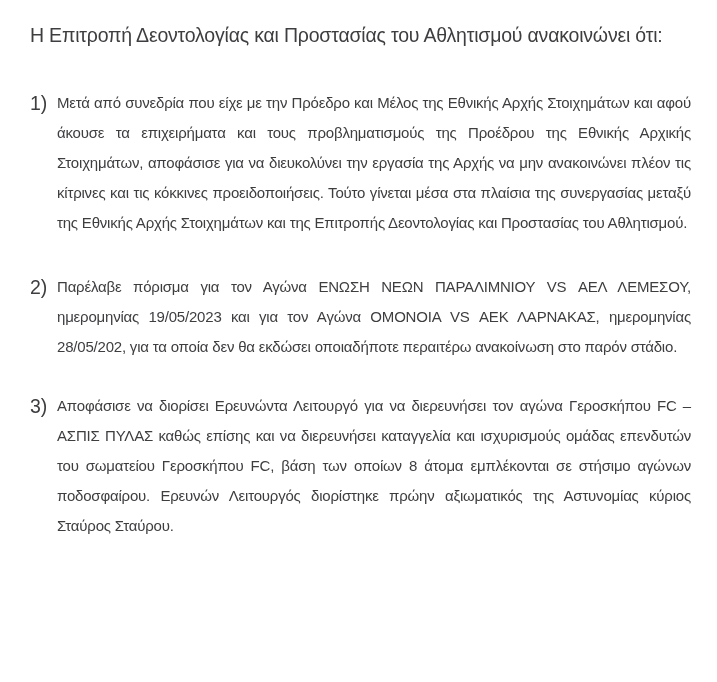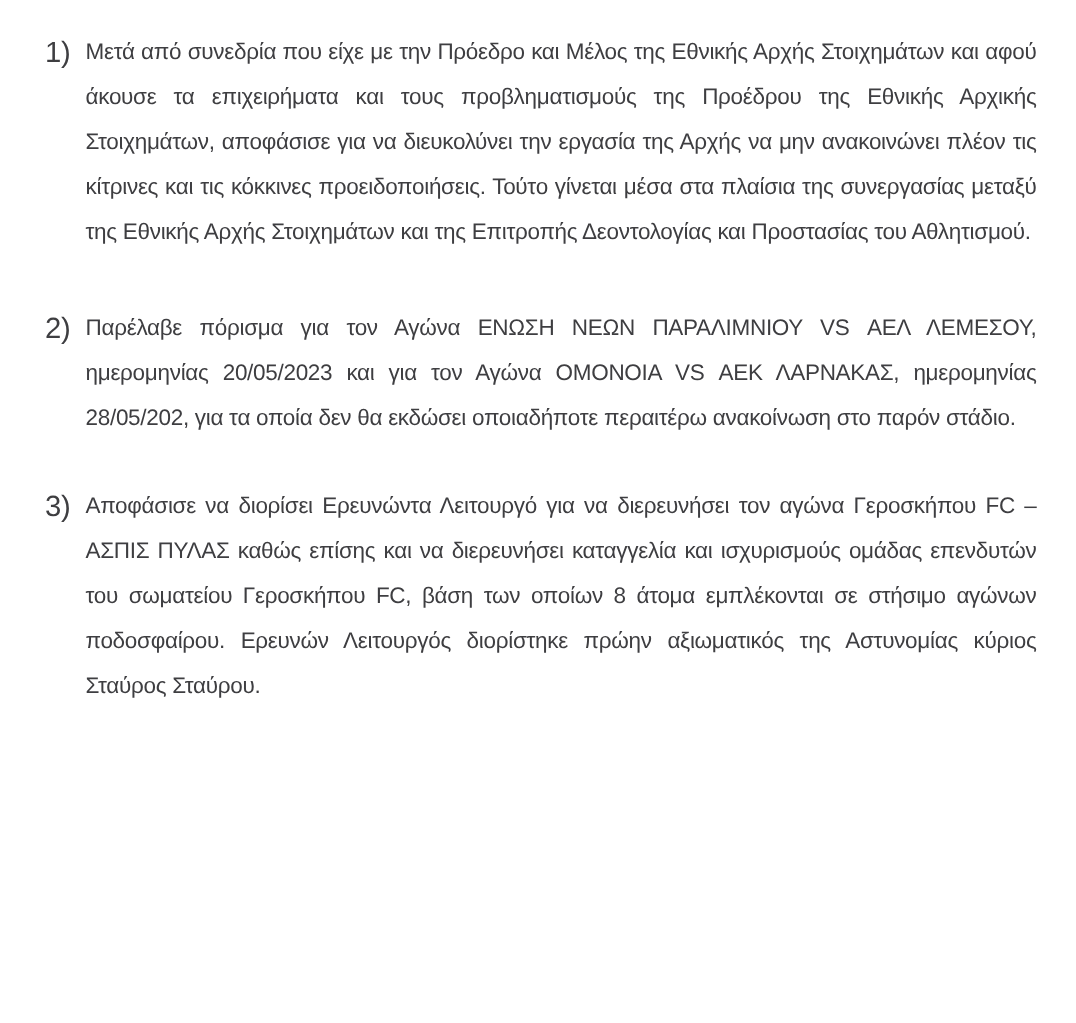--- a/index.html
+++ b/index.html
@@ -47,29 +47,30 @@
     letter-spacing: -0.2px;
     text-align: justify;
     text-justify: inter-word;
   }
 </style>
 </head>
 <body>
 
 <div class="page">
 
+  <p class="heading">Η Επιτροπή Δεοντολογίας και Προστασίας του Αθλητισμού ανακοινώνει ότι:</p>
 
   <div class="list-item item-1">
     <span class="item-number">1)</span>
     <span class="item-text">Μετά από συνεδρία που είχε με την Πρόεδρο και Μέλος της Εθνικής Αρχής Στοιχημάτων και αφού άκουσε τα επιχειρήματα και τους προβληματισμούς της Προέδρου της Εθνικής Αρχικής Στοιχημάτων, αποφάσισε για να διευκολύνει την εργασία της Αρχής να μην ανακοινώνει πλέον τις κίτρινες και τις κόκκινες προειδοποιήσεις. Τούτο γίνεται μέσα στα πλαίσια της συνεργασίας μεταξύ της Εθνικής Αρχής Στοιχημάτων και της Επιτροπής Δεοντολογίας και Προστασίας του Αθλητισμού.</span>
   </div>
 
   <div class="list-item item-2">
     <span class="item-number">2)</span>
-    <span class="item-text">Παρέλαβε πόρισμα για τον Αγώνα ΕΝΩΣΗ ΝΕΩΝ ΠΑΡΑΛΙΜΝΙΟΥ VS ΑΕΛ ΛΕΜΕΣΟΥ, ημερομηνίας 20/05/2023 και για τον Αγώνα ΟΜΟΝΟΙΑ VS ΑΕΚ ΛΑΡΝΑΚΑΣ, ημερομηνίας 28/05/202, για τα οποία δεν θα εκδώσει οποιαδήποτε περαιτέρω ανακοίνωση στο παρόν στάδιο.</span>
+    <span class="item-text">Παρέλαβε πόρισμα για τον Αγώνα ΕΝΩΣΗ ΝΕΩΝ ΠΑΡΑΛΙΜΝΙΟΥ VS ΑΕΛ ΛΕΜΕΣΟΥ, ημερομηνίας 19/05/2023 και για τον Αγώνα ΟΜΟΝΟΙΑ VS ΑΕΚ ΛΑΡΝΑΚΑΣ, ημερομηνίας 28/05/202, για τα οποία δεν θα εκδώσει οποιαδήποτε περαιτέρω ανακοίνωση στο παρόν στάδιο.</span>
   </div>
 
   <div class="list-item item-3">
     <span class="item-number">3)</span>
     <span class="item-text">Αποφάσισε να διορίσει Ερευνώντα Λειτουργό για να διερευνήσει τον αγώνα Γεροσκήπου FC – ΑΣΠΙΣ ΠΥΛΑΣ καθώς επίσης και να διερευνήσει καταγγελία και ισχυρισμούς ομάδας επενδυτών του σωματείου Γεροσκήπου FC, βάση των οποίων 8 άτομα εμπλέκονται σε στήσιμο αγώνων ποδοσφαίρου. Ερευνών Λειτουργός διορίστηκε πρώην αξιωματικός της Αστυνομίας κύριος Σταύρος Σταύρου.</span>
   </div>
 
 </div>
 
 </body></html>

